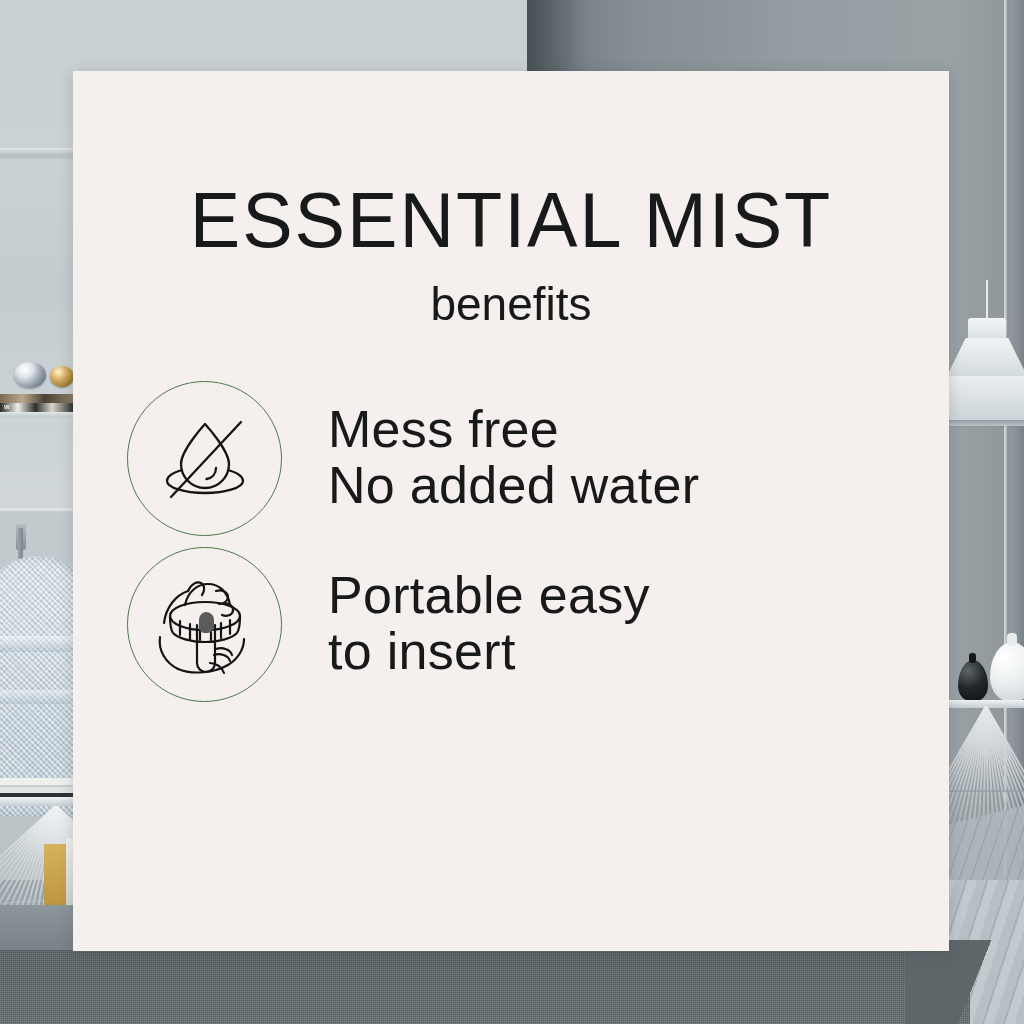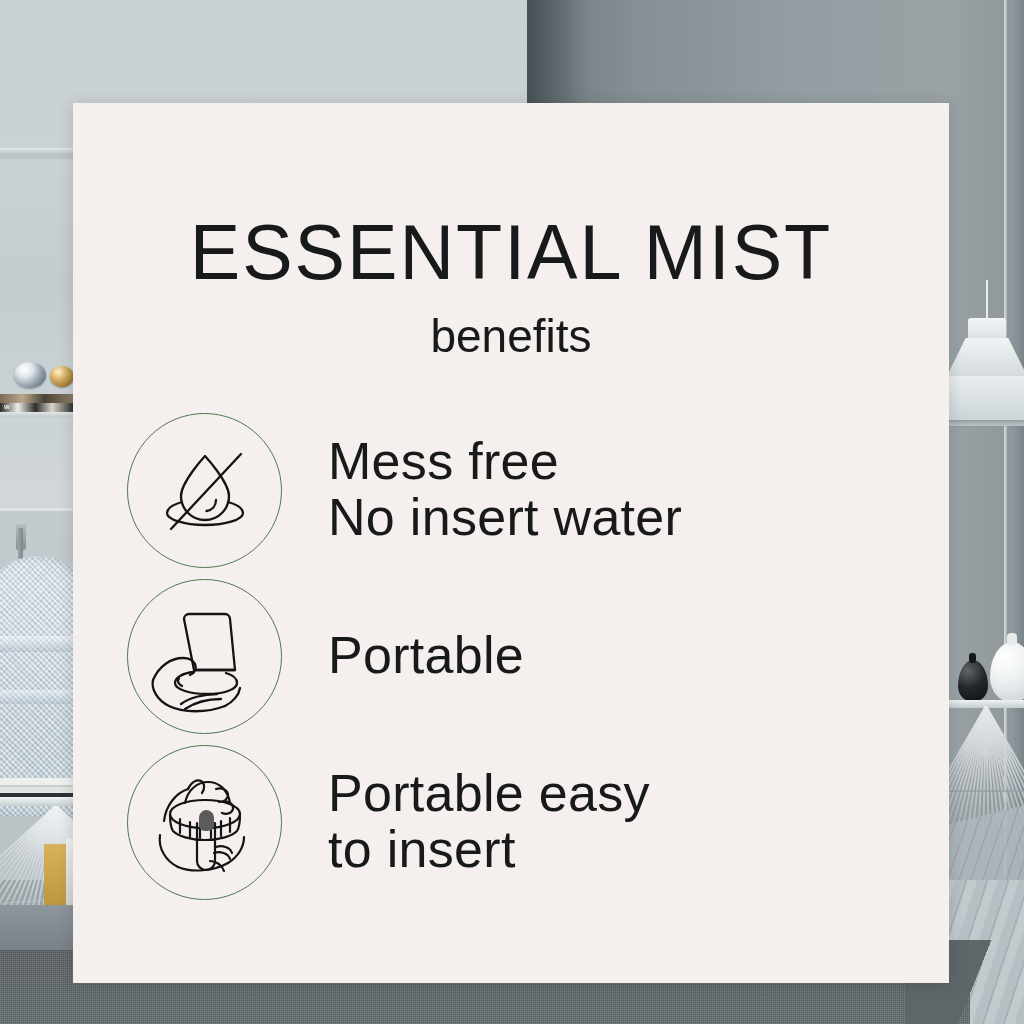--- a/index.html
+++ b/index.html
@@ -130,21 +130,20 @@
   .rug-edge { position:absolute; left:905px; top:940px; width:130px; height:90px;
          background:linear-gradient(112deg,#5f666a 0 52%,rgba(0,0,0,0) 52%); }
   .floor-left { position:absolute; left:0; top:905px; width:230px; height:50px;
          background:linear-gradient(180deg,#8d969b,#787f84); }
 
   
   #card {
     position:absolute; left:73px; top:71px; width:876px; height:880px;
     background:#f5f0ee;
     box-shadow:0 2px 14px rgba(30,40,46,.18);
-    margin-top:32px;
   }
 
   .title {
     text-align:center;
     font-size:78px;
     font-weight:100;
     letter-spacing:2px;
     color:#17191a;
     margin-top:110px;
     line-height:1;
@@ -309,43 +308,23 @@
     <div class="row">
       <div class="circle">
         <svg class="ico" width="112" height="112" viewBox="0 0 112 112" fill="none" stroke="#141414" stroke-width="2.3" stroke-linecap="round" stroke-linejoin="round">
           <path d="M56 22 C56 22 80 48 80 62 A24 24 0 0 1 32 62 C32 48 56 22 56 22 Z"></path>
           <path d="M67 66 C67 72 63 76 57.5 77"></path>
           <path d="M33 68 C24 70.5 18 74.5 18 79 C18 85.5 35 91 56 91 C77 91 94 85.5 94 79 C94 74.5 88 70.5 79 68"></path>
           <line x1="22" y1="95" x2="92" y2="20"></line>
         </svg>
       </div>
       <div class="row-label">Mess free
-No insert water</div>
-    </div>
-
-    <div class="row">
-      <div class="circle">
-        <svg class="ico" width="120" height="120" viewBox="0 0 120 120" fill="none" stroke="#141414" stroke-width="2.3" stroke-linecap="round" stroke-linejoin="round">
-
-          <path d="M44 18 H80 A5 5 0 0 1 85 23 L90 74 H49 L39 23 A5 5 0 0 1 44 18 Z"></path>
-          <path d="M49 74 H90"></path>
-
-          <path d="M49 76 C37 77 30 82 30 87 C30 93 44 98 62 98 C80 98 92 93 92 87 C92 83 88 79 81 77"></path>
-          <path d="M34 82 C32 85 33 88 37 90"></path>
-
-          <path d="M8 84 C14 70 26 62 38 62 C44 62 48 64 50 68"></path>
-          <path d="M50 68 C52 72 50 77 45 79"></path>
-          <path d="M8 84 C6 93 12 104 24 110 C38 117 62 117 80 110"></path>
-          <path d="M80 110 C88 106 94 99 95 92"></path>
-          <path d="M36 108 C44 102 58 98 72 98"></path>
-          <path d="M40 113 C49 107 62 103 76 103"></path>
-        </svg>
-      </div>
-      <div class="row-label">Portable</div>
-    </div>
+No added water</div>
+    </div>
+
 
     <div class="row">
       <div class="circle">
         <svg class="ico" width="122" height="122" viewBox="0 0 122 122" fill="none" stroke="#141414" stroke-width="2.2" stroke-linecap="round" stroke-linejoin="round">
 
           <path d="M41 42 C44 28 54 21 64 21 C75 21 84 29 86 42"></path>
 
           <ellipse cx="61" cy="53" rx="35" ry="14"></ellipse>
           <path d="M26 53 C26 61 27 67 29 70 C34 75 46 79 61 79 C76 79 88 75 93 70 C95 67 96 61 96 53"></path>
           <line x1="36" y1="58" x2="36" y2="72"></line>

